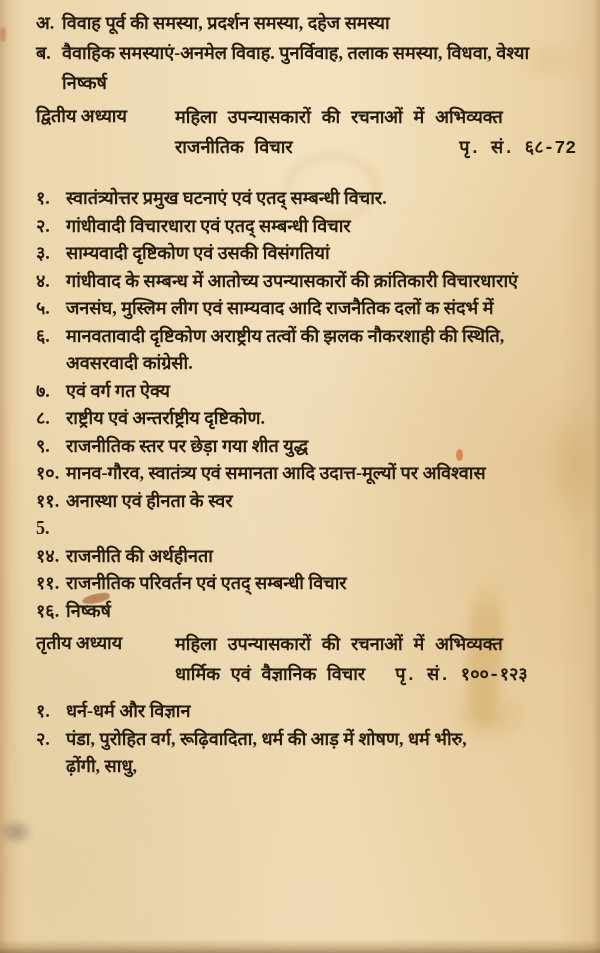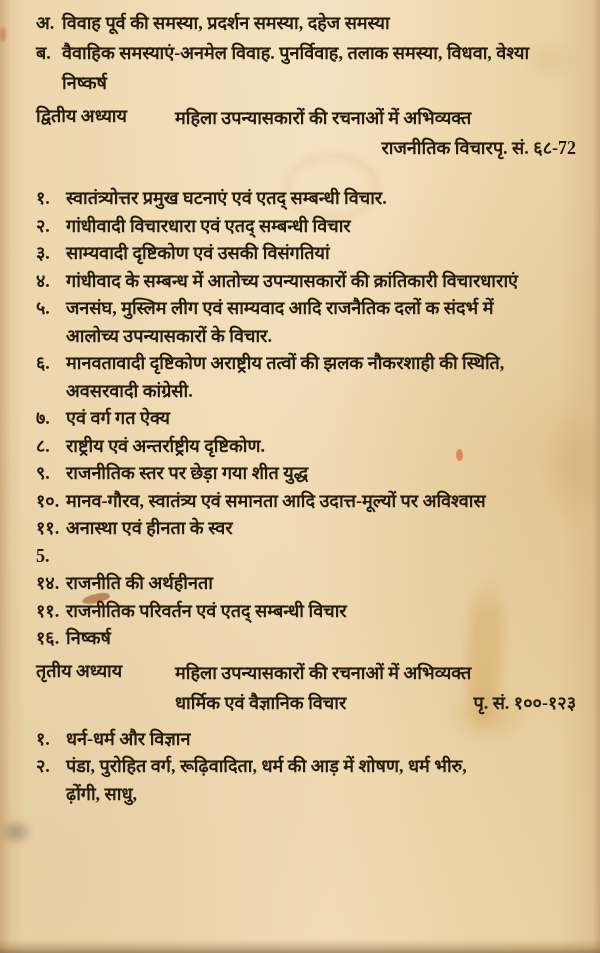--- a/index.html
+++ b/index.html
@@ -27,23 +27,23 @@
   .content{position:absolute;left:36px;top:8px;width:540px;font-size:18px;
     font-weight:bold;line-height:27.5px;white-space:nowrap;}
 
   .top-block{line-height:30px;margin-bottom:0;}
   .row{display:flex;}
   .row .num{flex:0 0 26px;}
   .row .txt{flex:1;}
 
   .chap-head{display:flex;margin-top:5px;}
   .chap-head .chap-label{flex:0 0 139px;}
-  .chap-head .chap-title{flex:1;line-height:30px;}
-  .chap-line2{display:flex;justify-content:flex-end;}
-  .chap-line2.inline{justify-content:space-between;}
+  .chap-head .chap-title{flex:1;line-height:30px;font-family:Liberation Mono, monospace;}
+  .chap-line2{display:flex;justify-content:space-between;}
+  .chap-line2.inline{justify-content:flex-start;}
   .chap-line2.inline .pages{margin-left:30px;}
 
   .toc-list{margin-top:22px;}
   .toc-item{display:flex;}
   .toc-item .inum{flex:0 0 30px;}
   .toc-item .itxt{flex:1;}
   .toc-item .cont{display:block;}
 
   .toc-list.ch3{margin-top:8px;}
 
@@ -174,21 +174,20 @@
           <span class="inum">४.</span>
           <span class="itxt">
             <span>गांधीवाद के सम्बन्ध में आतोच्य उपन्यासकारों की क्रांतिकारी विचारधाराएं</span>
             
           </span>
         </div>
         <div class="toc-item">
           <span class="inum">५.</span>
           <span class="itxt">
             <span>जनसंघ, मुस्लिम लीग एवं साम्यवाद आदि राजनैतिक दलों क संदर्भ में</span>
-            <span class="cont">आलोच्य उपन्यासकारों के विचार.</span>
           </span>
         </div>
         <div class="toc-item">
           <span class="inum">६.</span>
           <span class="itxt">
             <span>मानवतावादी दृष्टिकोण अराष्ट्रीय तत्वों की झलक नौकरशाही की स्थिति,</span>
             <span class="cont">अवसरवादी कांग्रेसी.</span>
           </span>
         </div>
         <div class="toc-item">

